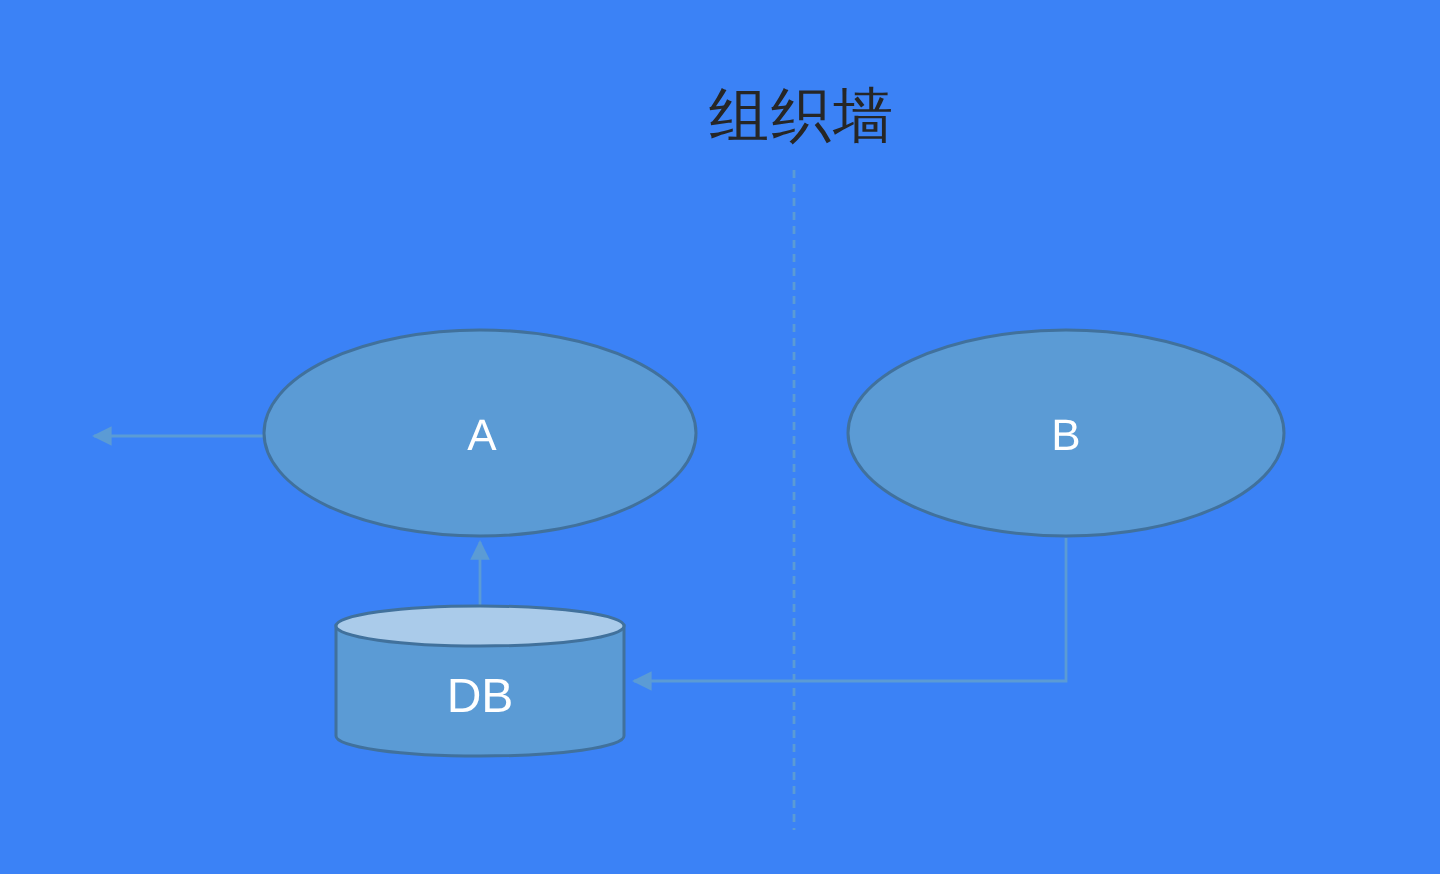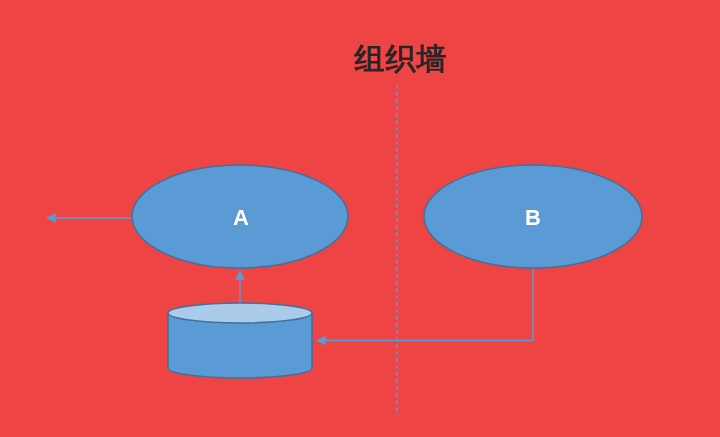--- a/index.html
+++ b/index.html
@@ -5,23 +5,22 @@
   html, body {
     margin: 0;
     padding: 0;
     background: #ffffff;
     font-family: "Liberation Sans", "DejaVu Sans", sans-serif;
   }
   .canvas {
     position: relative;
     width: 720px;
     height: 437px;
-    background: #ef4444;
+    background: #3b82f6;
     overflow: hidden;
-    font-weight: bold;
   }
   .diagram-svg {
     position: absolute;
     left: 0;
     top: 0;
     width: 720px;
     height: 437px;
   }
   .node-shape {
     fill: var(--shape-fill);
@@ -102,14 +101,15 @@
     <path d="M168,313 L168,368 A72,10 0 0 0 312,368 L312,313 Z" class="node-shape"></path>
     <ellipse cx="240" cy="313" rx="72" ry="10" class="cylinder-top"></ellipse>
   </svg>
 
   <div class="wall-title">组织墙</div>
 
   <div class="label label-node label-a">A</div>
 
   <div class="label label-node label-b">B</div>
 
+  <div class="label label-node label-db">DB</div>
 
 </div>
 
 </body></html>

